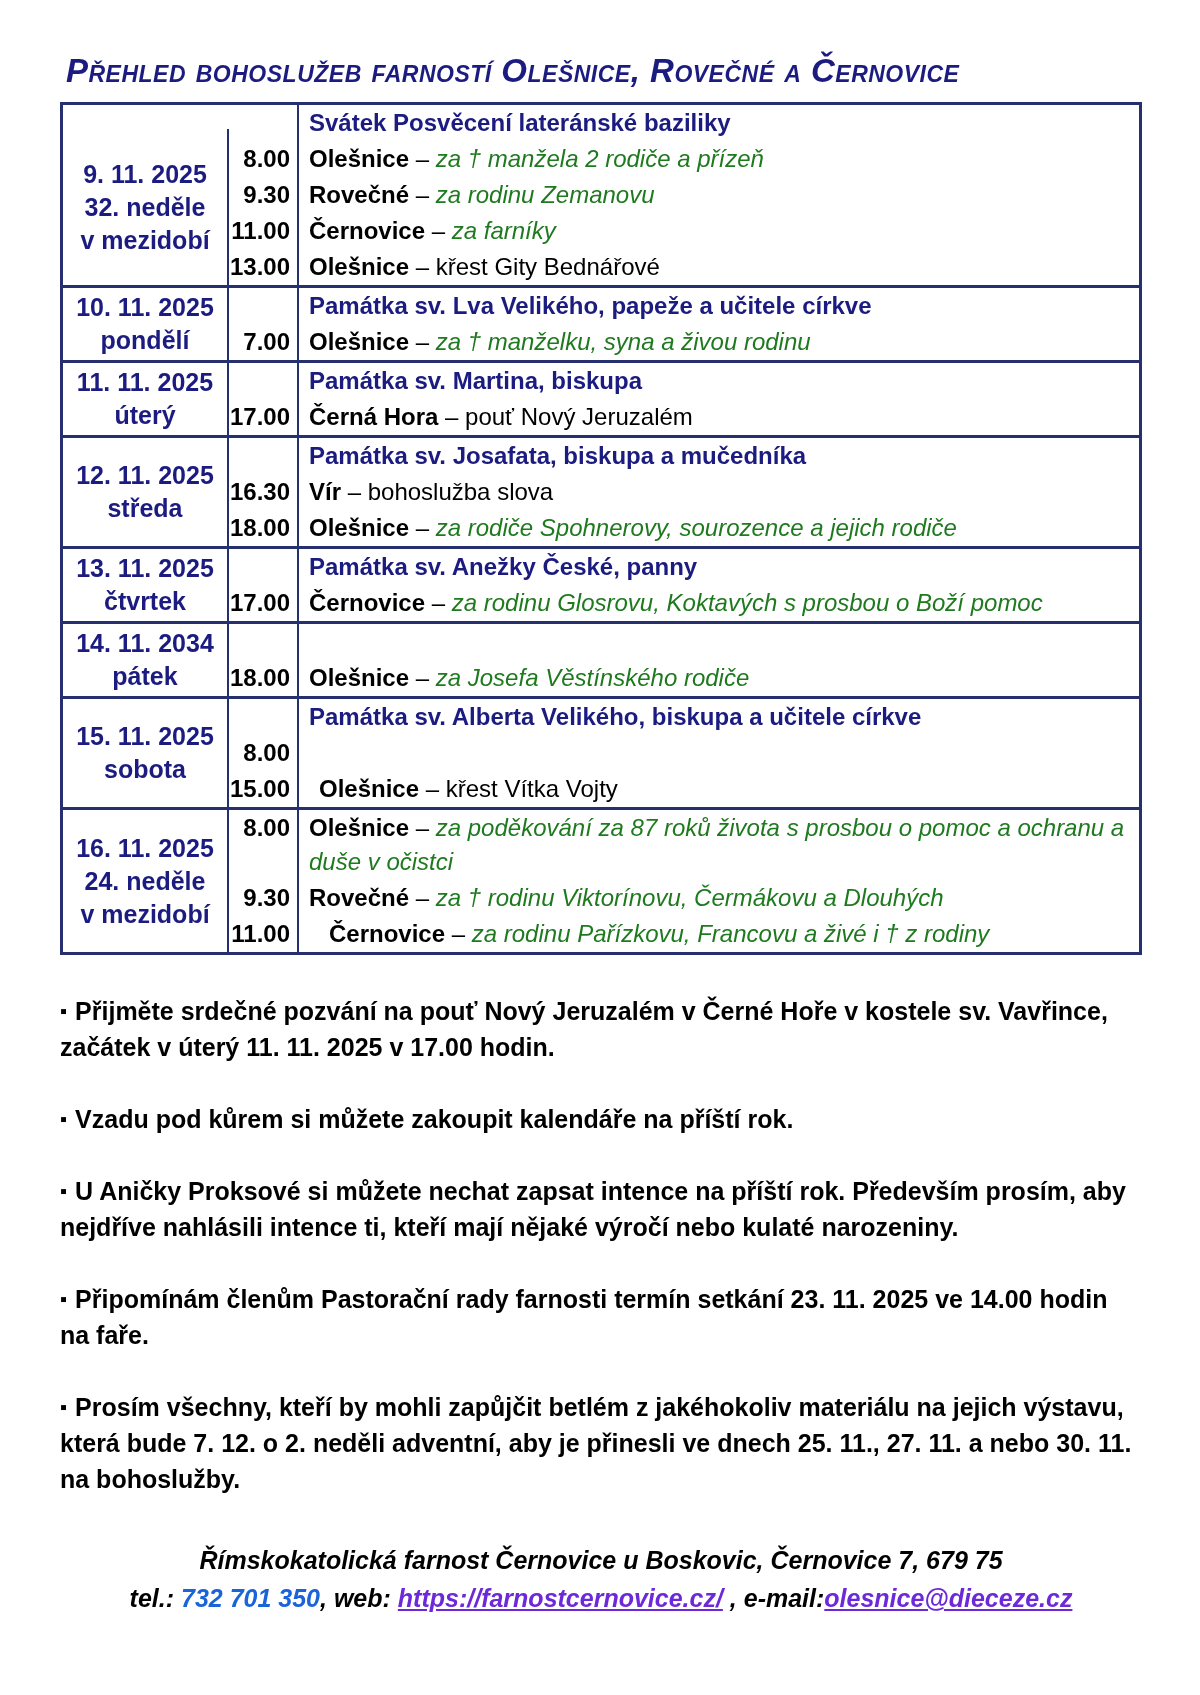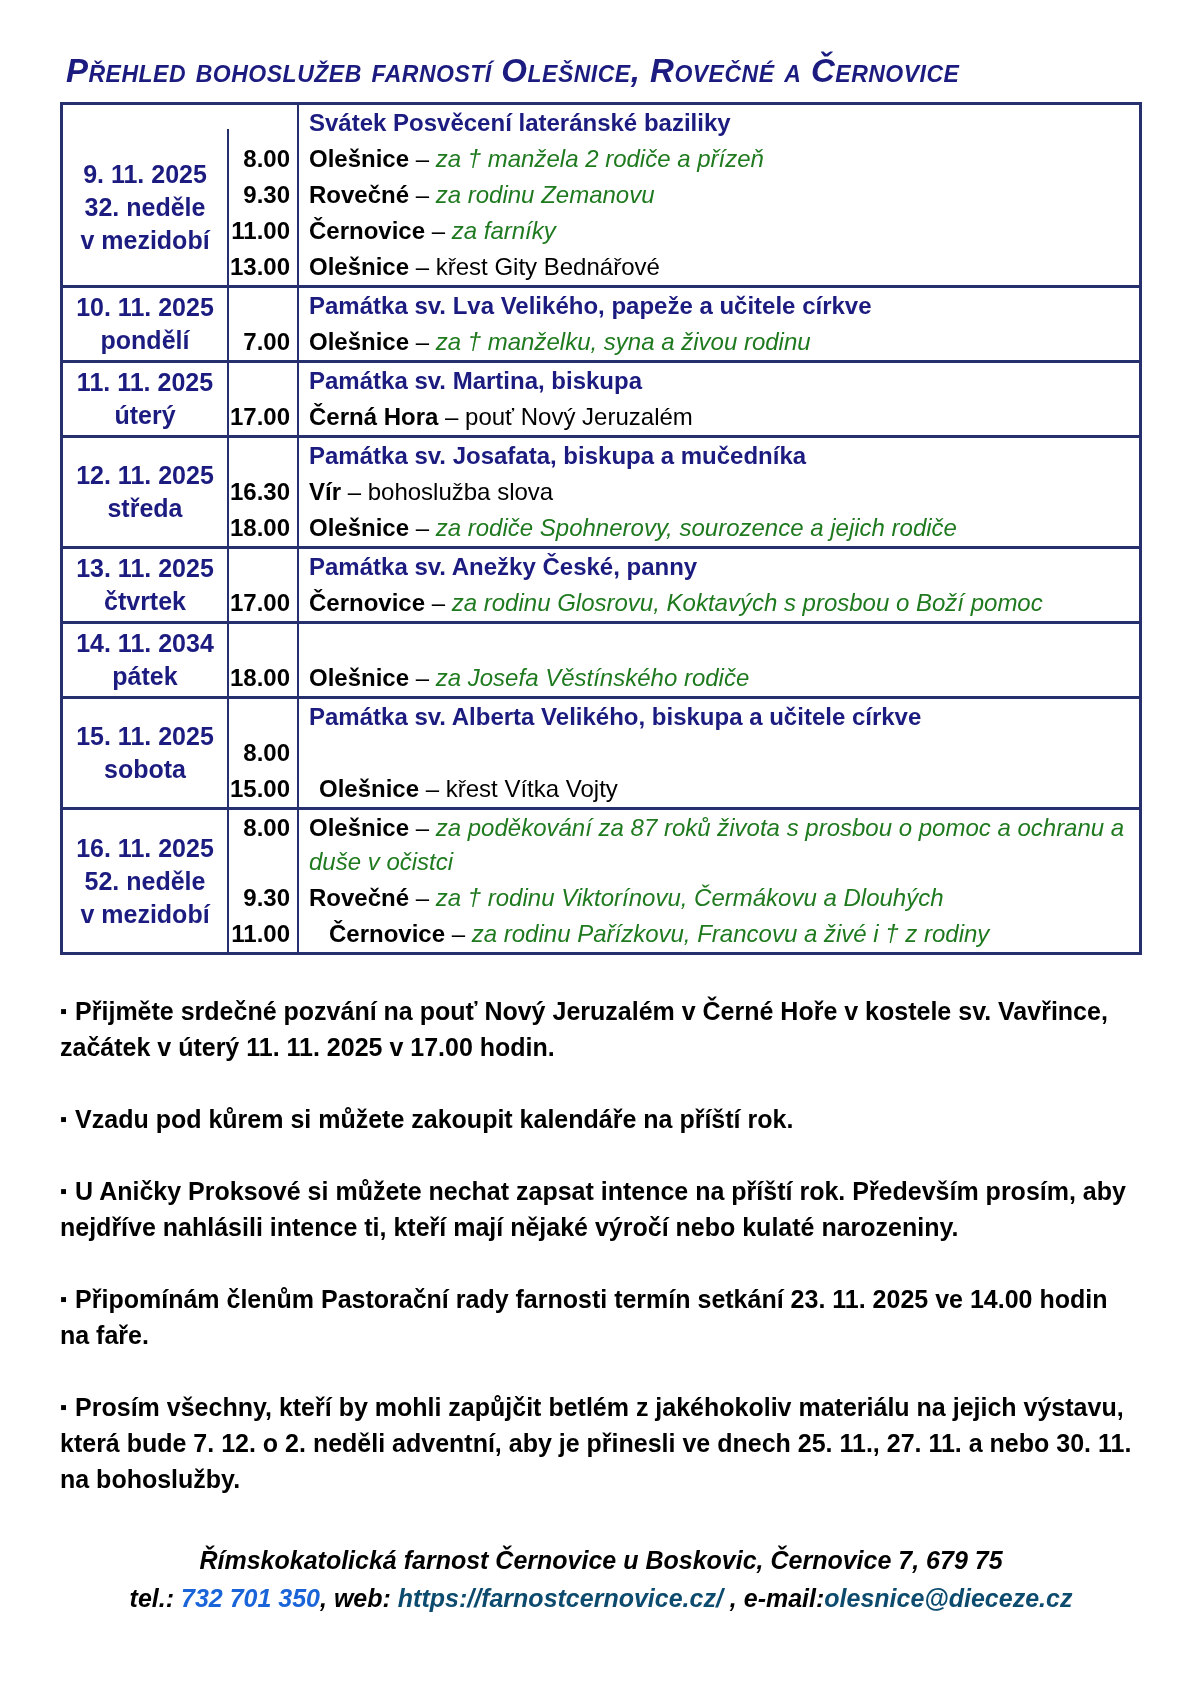--- a/index.html
+++ b/index.html
@@ -63,21 +63,21 @@
     color:#000;
   }
   .notice .bullet { font-size:20px; vertical-align:2px; margin-right:8px; }
   
   .footer {
     margin-top:44px;
     text-align:center;
     font-style:italic; font-weight:bold; font-size:25px; line-height:38px;
   }
   .blue { color:#1a64d9; text-decoration:none; }
-  .link { color:#0c4a6e; cursor:pointer; }
+  .link { color:#6d28d9; text-decoration:underline; cursor:pointer; }
 </style>
 </head>
 <body>
 
 <div class="page">
 
   <h1 class="title">Přehled bohoslužeb farností Olešnice, Rovečné a Černovice</h1>
 
   <div class="schedule" id="schedule">
       <div class="t-row">
@@ -156,21 +156,21 @@
         </div>
         <div class="time-cell" style="grid-row: 1;"></div>
         <div class="text-cell" style="grid-row: 1;"><span class="feast">Památka sv. Alberta Velikého, biskupa a učitele církve</span></div>
         <div class="time-cell" style="grid-row: 2;">8.00</div>
         <div class="time-cell" style="grid-row: 3;">15.00</div>
         <div class="text-cell" style="grid-row: 3; padding-left: 20px;"><span class="place">Olešnice</span><span class="sep"> – </span><span class="plain">křest Vítka Vojty</span></div>
       </div>
       <div class="t-row">
         <div class="date-cell" style="grid-row: 1 / span 3;">
           <div>16. 11. 2025</div>
-          <div>52. neděle</div>
+          <div>24. neděle</div>
           <div>v mezidobí</div>
         </div>
         <div class="time-cell" style="grid-row: 1;">8.00</div>
         <div class="text-cell" style="grid-row: 1;"><span class="place">Olešnice</span><span class="sep"> – </span><span class="green">za poděkování za 87 roků života s prosbou o pomoc a ochranu a duše v očistci</span></div>
         <div class="time-cell" style="grid-row: 2;">9.30</div>
         <div class="text-cell" style="grid-row: 2;"><span class="place">Rovečné</span><span class="sep"> – </span><span class="green">za † rodinu Viktorínovu, Čermákovu a Dlouhých</span></div>
         <div class="time-cell" style="grid-row: 3;">11.00</div>
         <div class="text-cell" style="grid-row: 3; padding-left: 30px;"><span class="place">Černovice</span><span class="sep"> – </span><span class="green">za rodinu Pařízkovu, Francovu a živé i † z rodiny</span></div>
       </div>
     </div>

